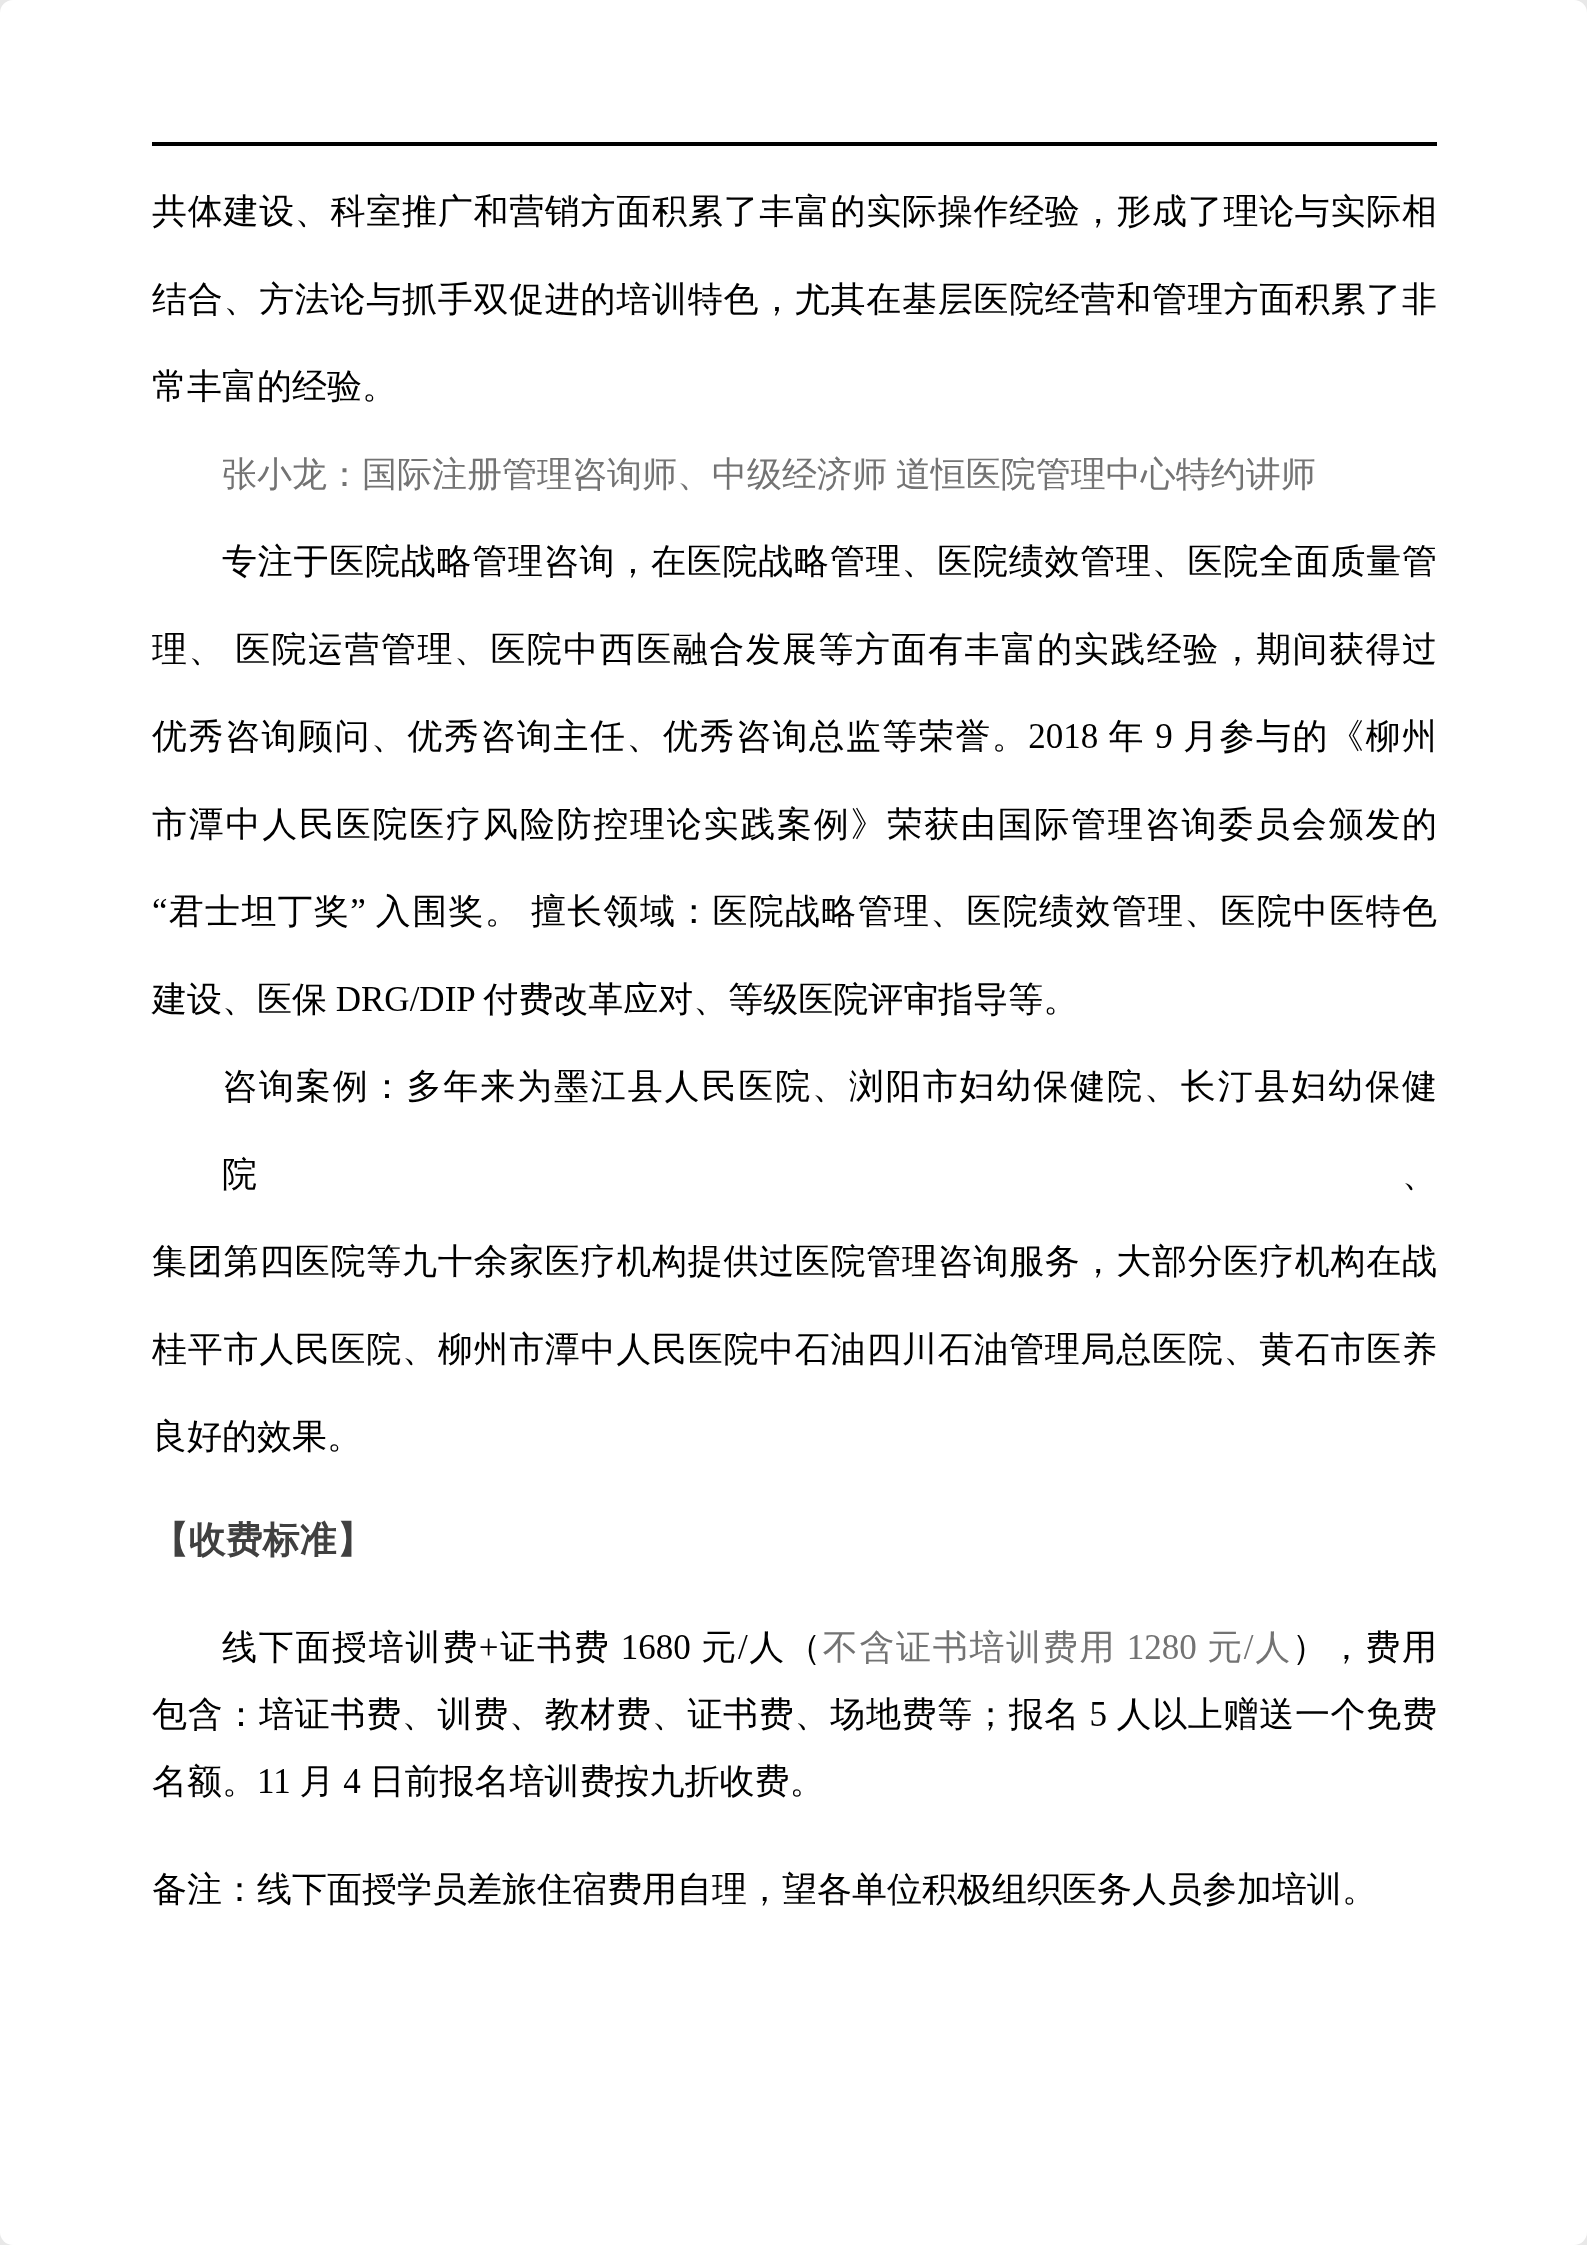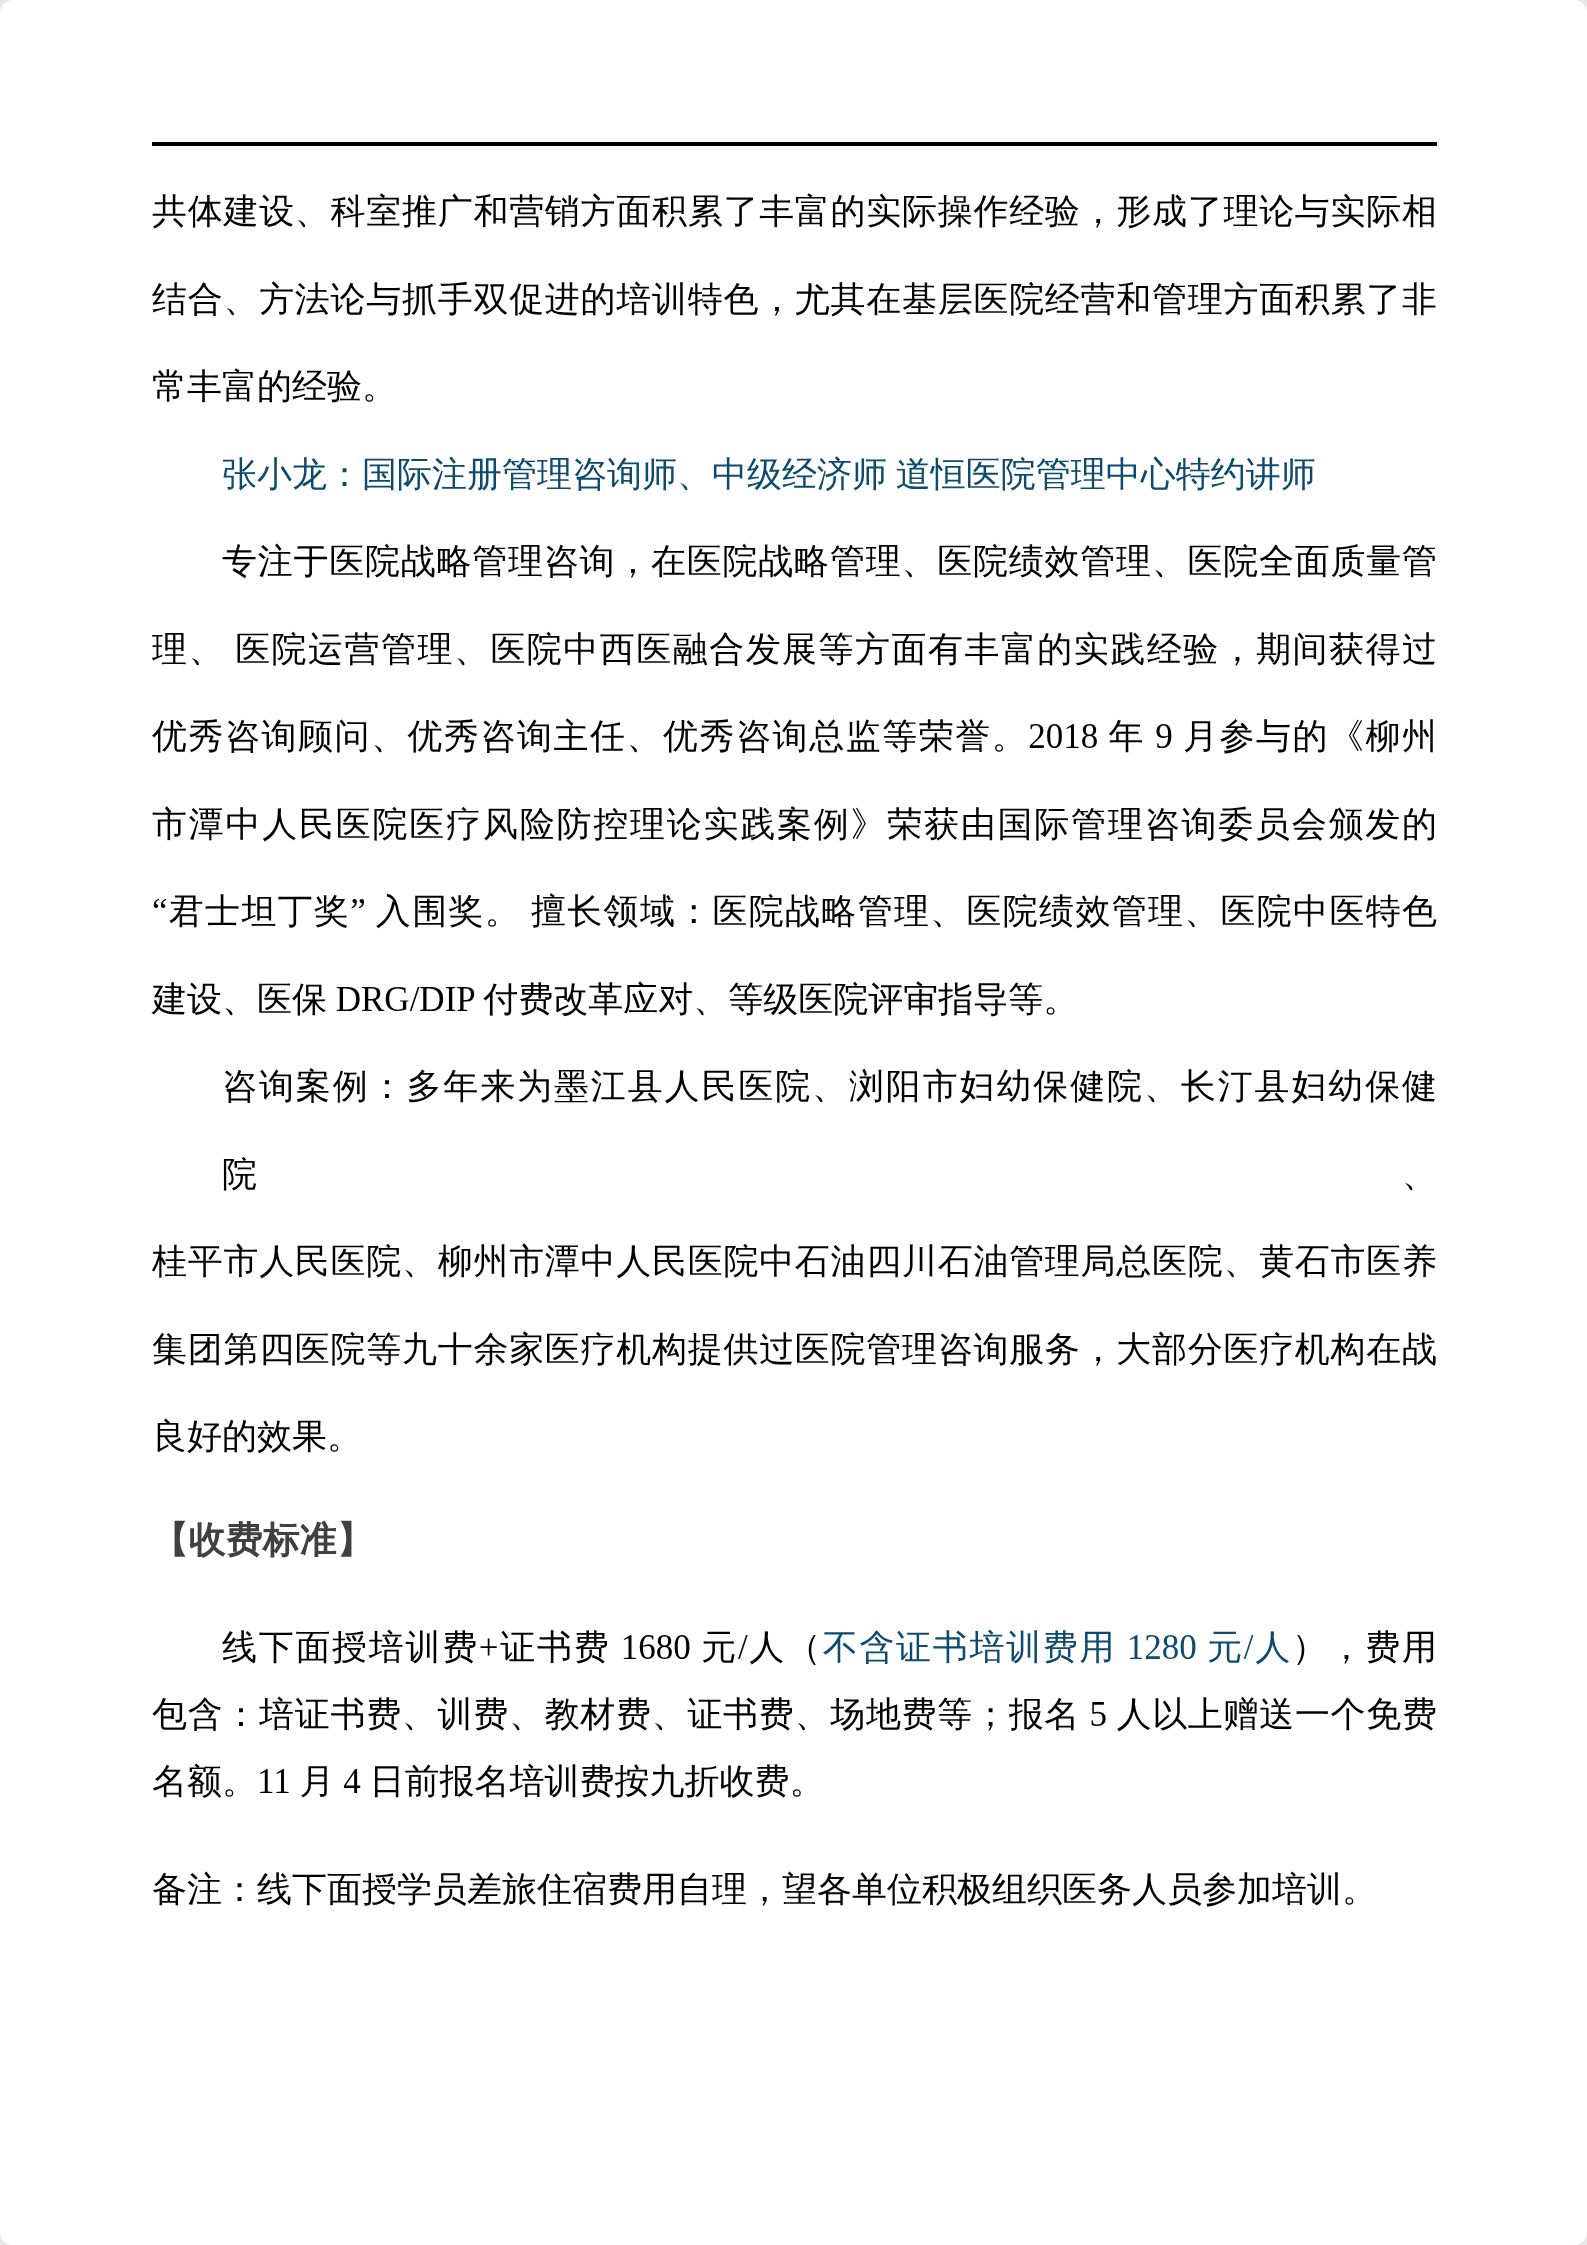--- a/index.html
+++ b/index.html
@@ -27,21 +27,21 @@
     width: 100%;
   }
   .sec1 { margin-top: 22px; line-height: 87.5px; }
   .line { white-space: nowrap; }
   .jl {
     white-space: normal;
     text-align: justify;
     text-align-last: justify;
   }
   .indent { padding-left: 70px; }
-  .red { color: #0c4a6e; }
+  .red { color: #737373; }
   .fee-head {
     margin-top: 15px;
     line-height: 87.5px;
     font-size: 37px;
     font-weight: 700;
     color: #404040;
     font-family: "Liberation Sans", "DejaVu Sans", sans-serif;
   }
   .fee-para { margin-top: 31px; line-height: 67px; }
   .note-para { margin-top: 41px; line-height: 67px; }
@@ -62,22 +62,22 @@
       <div class="line red indent">张小龙：国际注册管理咨询师、中级经济师 道恒医院管理中心特约讲师</div>
 
       <div class="line jl indent">专注于医院战略管理咨询，在医院战略管理、医院绩效管理、医院全面质量管</div>
       <div class="line jl">理、 医院运营管理、医院中西医融合发展等方面有丰富的实践经验，期间获得过</div>
       <div class="line jl">优秀咨询顾问、优秀咨询主任、优秀咨询总监等荣誉。2018 年 9 月参与的《柳州</div>
       <div class="line jl">市潭中人民医院医疗风险防控理论实践案例》荣获由国际管理咨询委员会颁发的</div>
       <div class="line jl">“君士坦丁奖” 入围奖。 擅长领域：医院战略管理、医院绩效管理、医院中医特色</div>
       <div class="line">建设、医保 DRG/DIP 付费改革应对、等级医院评审指导等。</div>
 
       <div class="line jl indent">咨询案例：多年来为墨江县人民医院、浏阳市妇幼保健院、长汀县妇幼保健院、</div>
+      <div class="line jl">集团第四医院等九十余家医疗机构提供过医院管理咨询服务，大部分医疗机构在战</div>
       <div class="line jl">桂平市人民医院、柳州市潭中人民医院中石油四川石油管理局总医院、黄石市医养</div>
-      <div class="line jl">集团第四医院等九十余家医疗机构提供过医院管理咨询服务，大部分医疗机构在战</div>
       <div class="line">良好的效果。</div>
     </div>
 
     <div class="fee-head">【收费标准】</div>
 
     <div class="fee-para">
       <div class="line jl indent"><span>线下面授培训费+证书费 1680 元/人（</span><span class="red">不含证书培训费用 1280 元/人</span><span>），费用</span></div>
       <div class="line jl">包含：培证书费、训费、教材费、证书费、场地费等；报名 5 人以上赠送一个免费</div>
       <div class="line">名额。11 月 4 日前报名培训费按九折收费。</div>
     </div>

